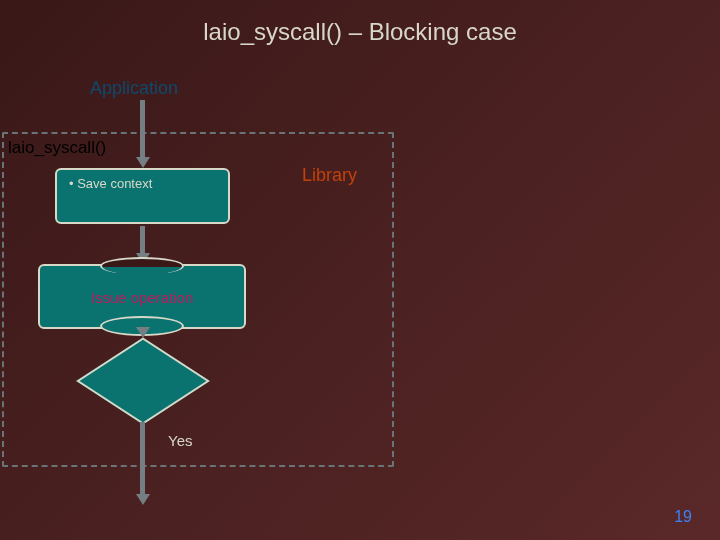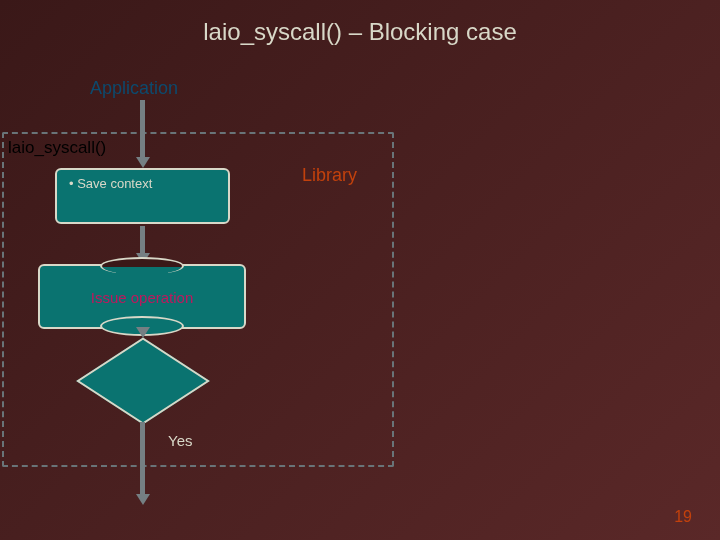--- a/index.html
+++ b/index.html
@@ -169,21 +169,21 @@
     border-top: 11px solid #757f83;
   }
   .a1 { top: 100px; left: 140px; width: 5px; height: 58px; }
   .a2 { top: 226px; left: 140px; width: 5px; height: 28px; }
   .a3 { top: 328px; left: 140px; width: 5px; height: 0px; }
   .a4 { top: 422px; left: 140px; width: 5px; height: 73px; }
   .page-num {
     position: absolute;
     bottom: 14px;
     right: 28px;
-    color: #c2410c;
+    color: #3b82f6;
     font-size: 16px;
     font-family: Verdana, sans-serif;
   }
 </style>
 </head>
 <body>
 
 <div class="title">laio_syscall() – Blocking case</div>
 
 <div class="app-label">Application</div>

